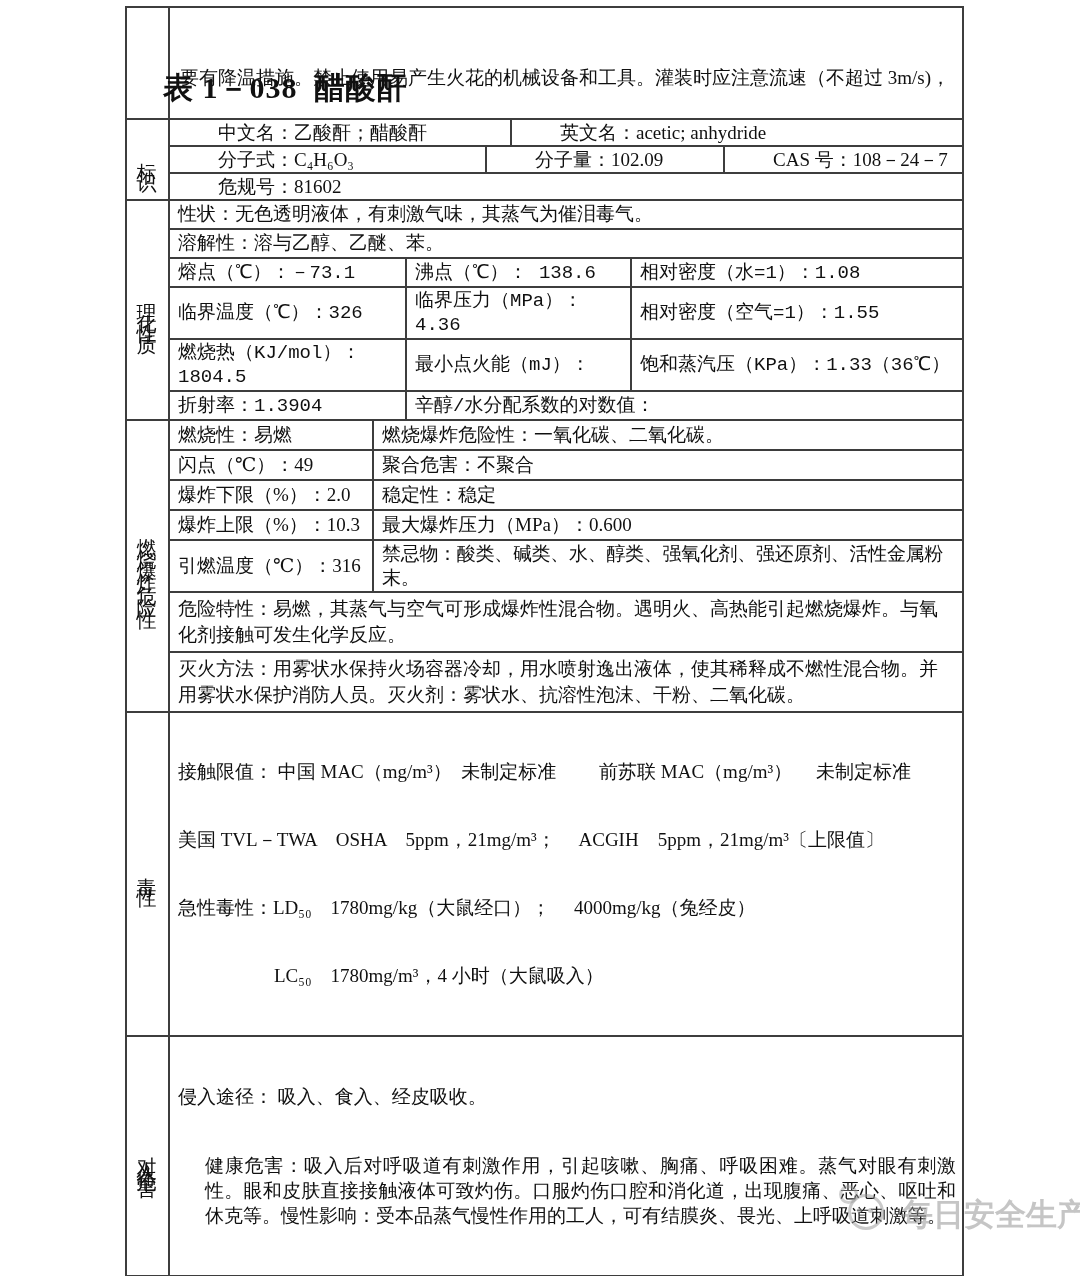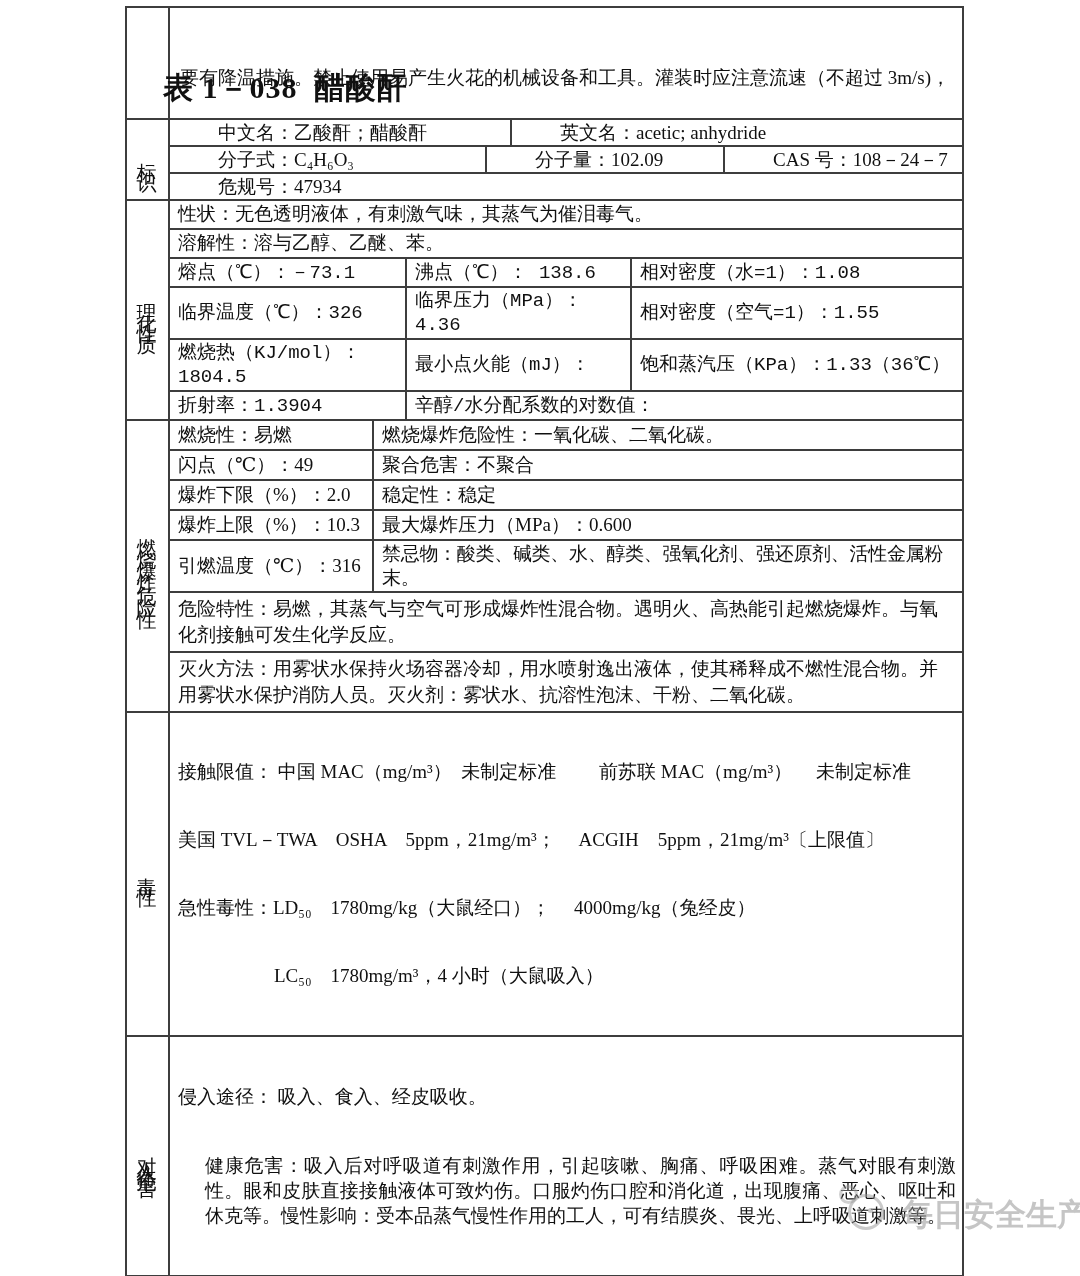--- a/index.html
+++ b/index.html
@@ -95,21 +95,21 @@
       <th class="sec ls-id" rowspan="3"><span class="v">标识</span></th>
       <td colspan="4">中文名：乙酸酐；醋酸酐</td>
       <td colspan="3">英文名：acetic; anhydride</td>
     </tr>
     <tr class="h-id">
       <td colspan="3">分子式：C₄H₆O₃</td>
       <td colspan="3">分子量：102.09</td>
       <td>CAS 号：108－24－7</td>
     </tr>
     <tr class="h-id">
-      <td colspan="7">危规号：47934</td>
+      <td colspan="7">危规号：81602</td>
     </tr>
 
     <tr class="h-phys">
       <th class="sec ls-phys" rowspan="6"><span class="v">理化性质</span></th>
       <td colspan="7">性状：无色透明液体，有刺激气味，其蒸气为催泪毒气。</td>
     </tr>
     <tr class="h-phys">
       <td colspan="7">溶解性：溶与乙醇、乙醚、苯。</td>
     </tr>
     <tr class="h-phys">

